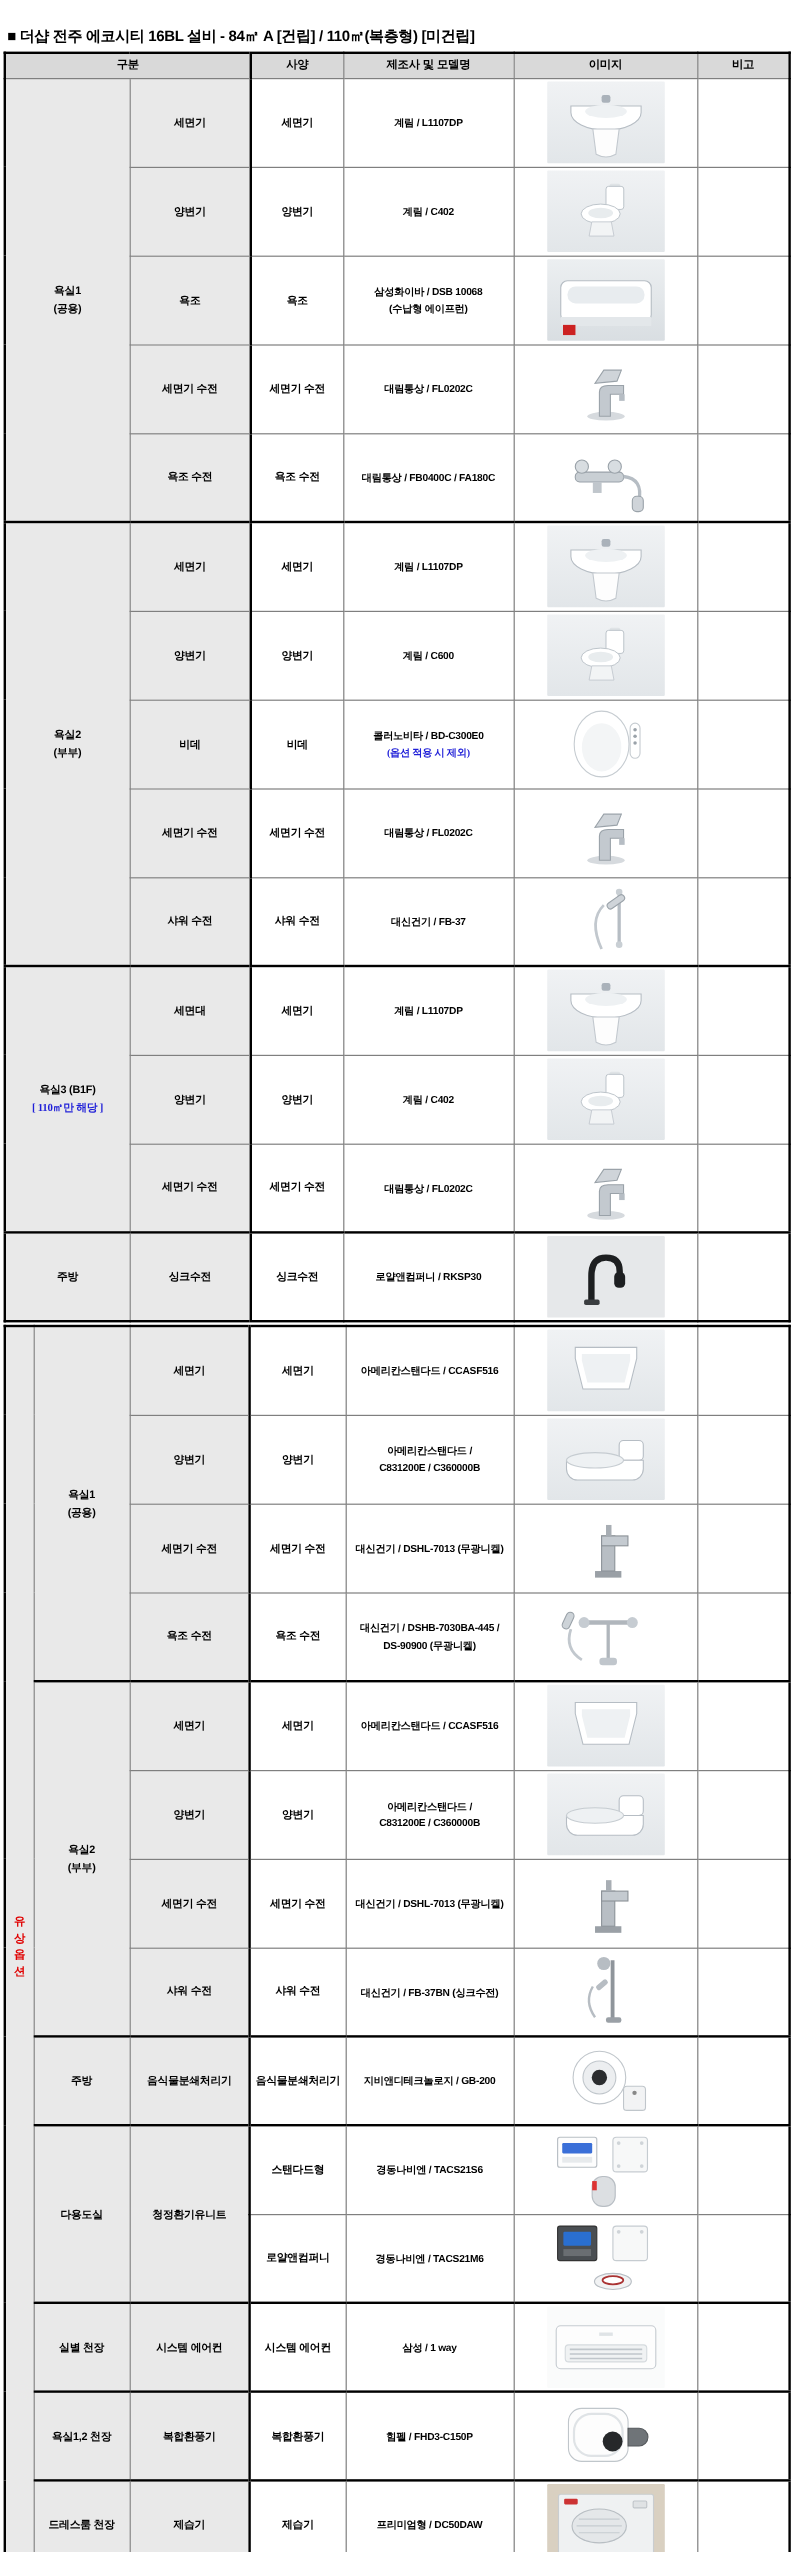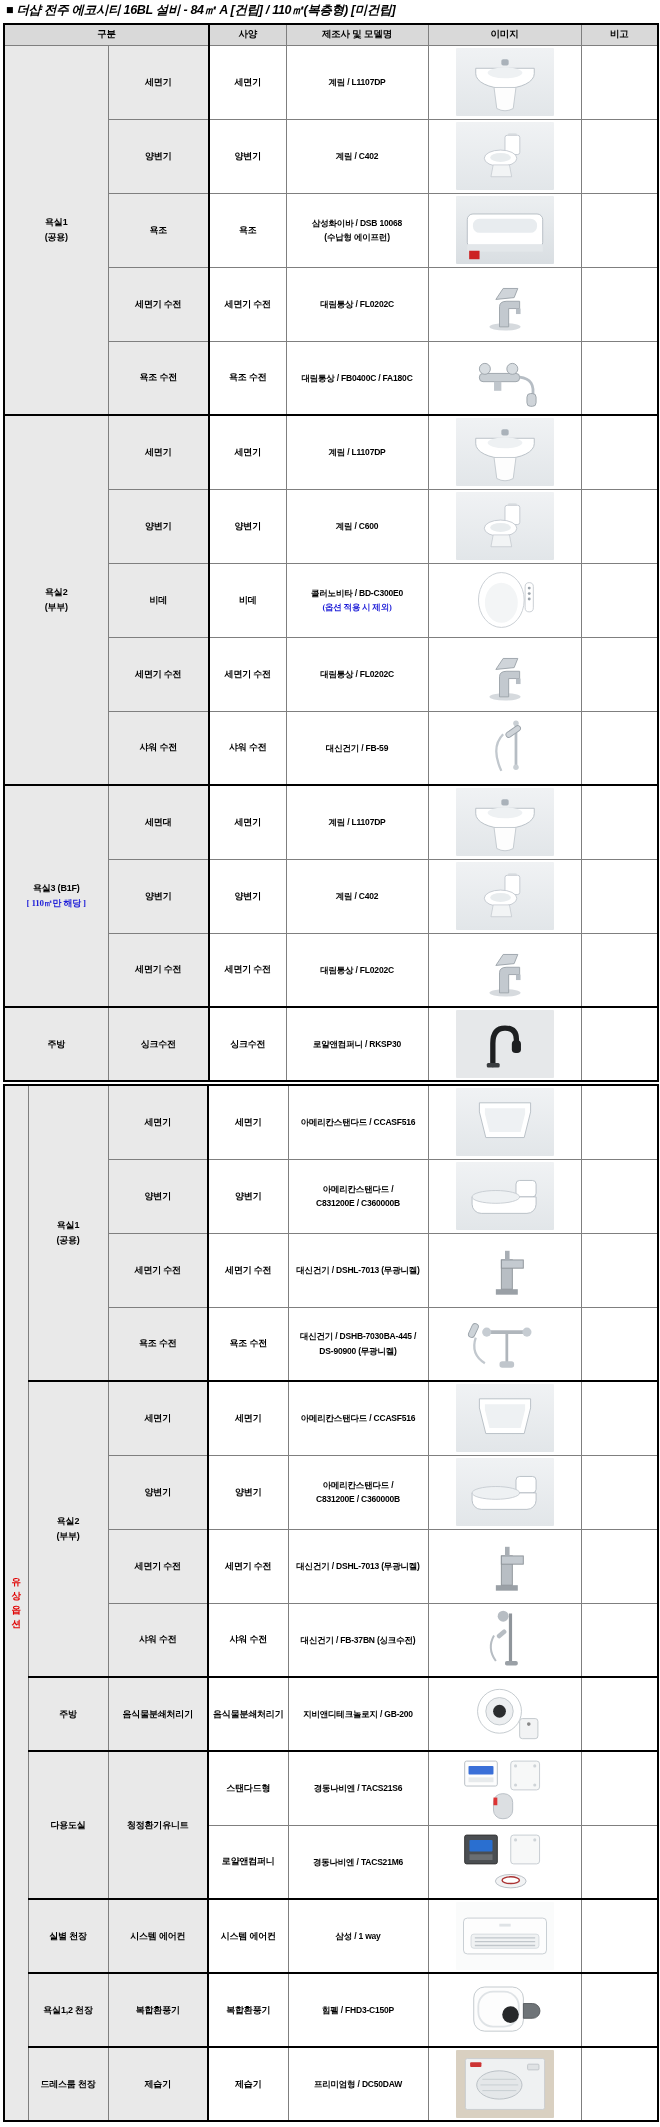--- a/index.html
+++ b/index.html
@@ -2,21 +2,21 @@
 <html style="--accentBlue: #1f1fd8; --accentRed: #e00000; --headerBg: #d9d9d9; --catBg: #e9e9e9; --gridLine: #7f7f7f; --frame: #000000;"><head>
 <meta charset="utf-8">
 <style>
   :root{
     --accentBlue:#1f1fd8; --accentRed:#e00000; --headerBg:#d9d9d9;
     --catBg:#e9e9e9; --gridLine:#7f7f7f; --frame:#000000;
   }
   *{box-sizing:border-box;}
   body{margin:0;background:#fff;width:660px;font-family:"Liberation Sans",sans-serif;color:#000;}
   .page{width:660px;}
-  .title{font-size:12.5px;font-weight:bold;padding:2px 4px 4px 6px;letter-spacing:-0.3px;font-style:italic;}
+  .title{font-size:12.5px;font-weight:bold;padding:22px 4px 4px 6px;letter-spacing:-0.3px;}
   table.spec-table{border-collapse:collapse;table-layout:fixed;margin-left:3px;width:654px;border:2px solid var(--frame);}
   table.lower{margin-top:2px;}
   .spec-table th,.spec-table td{border:1px solid var(--gridLine);text-align:center;vertical-align:middle;
      font-size:9px;font-weight:bold;padding:1px;overflow:hidden;letter-spacing:-0.2px;}
   .spec-table thead th{background:var(--headerBg);height:21px;font-size:9.5px;}
   .spec-table tbody tr{height:74px;}
   td.cat{background:var(--catBg);}
   .thick-r{border-right:2px solid var(--frame) !important;}
   .sec-top{border-top:2px solid var(--frame) !important;}
   td.maker{font-size:8.5px;line-height:1.7;margin-top:14px;}
@@ -250,21 +250,21 @@
           <td class="note-cell"></td>
         </tr>
         <tr>
           <td class="cat thick-r">
             <div>샤워 수전</div>
           </td>
           <td>
             <div>샤워 수전</div>
           </td>
           <td class="maker">
-            <div>대신건기 / FB-59</div>
+            <div>대신건기 / FB-37</div>
           </td>
           <td><span class="tile" style="background: rgb(255, 255, 255);">
               <svg width="92" height="64" viewBox="0 0 100 70">
                 <line x1="62" y1="6" x2="62" y2="58" stroke="#b6bdc4" stroke-width="3"></line>
                 <circle cx="62" cy="8" r="3" fill="#c9cfd4"></circle>
                 <circle cx="62" cy="56" r="3" fill="#c9cfd4"></circle>
                 <rect x="50" y="14" width="18" height="6" rx="3" transform="rotate(-35 59 17)" fill="#cfd4d9" stroke="#9aa2a9"></rect>
                 <path d="M48 20 q-14 14 -2 40" fill="none" stroke="#c2c8ce" stroke-width="2.5"></path>
               </svg>
             </span></td>

